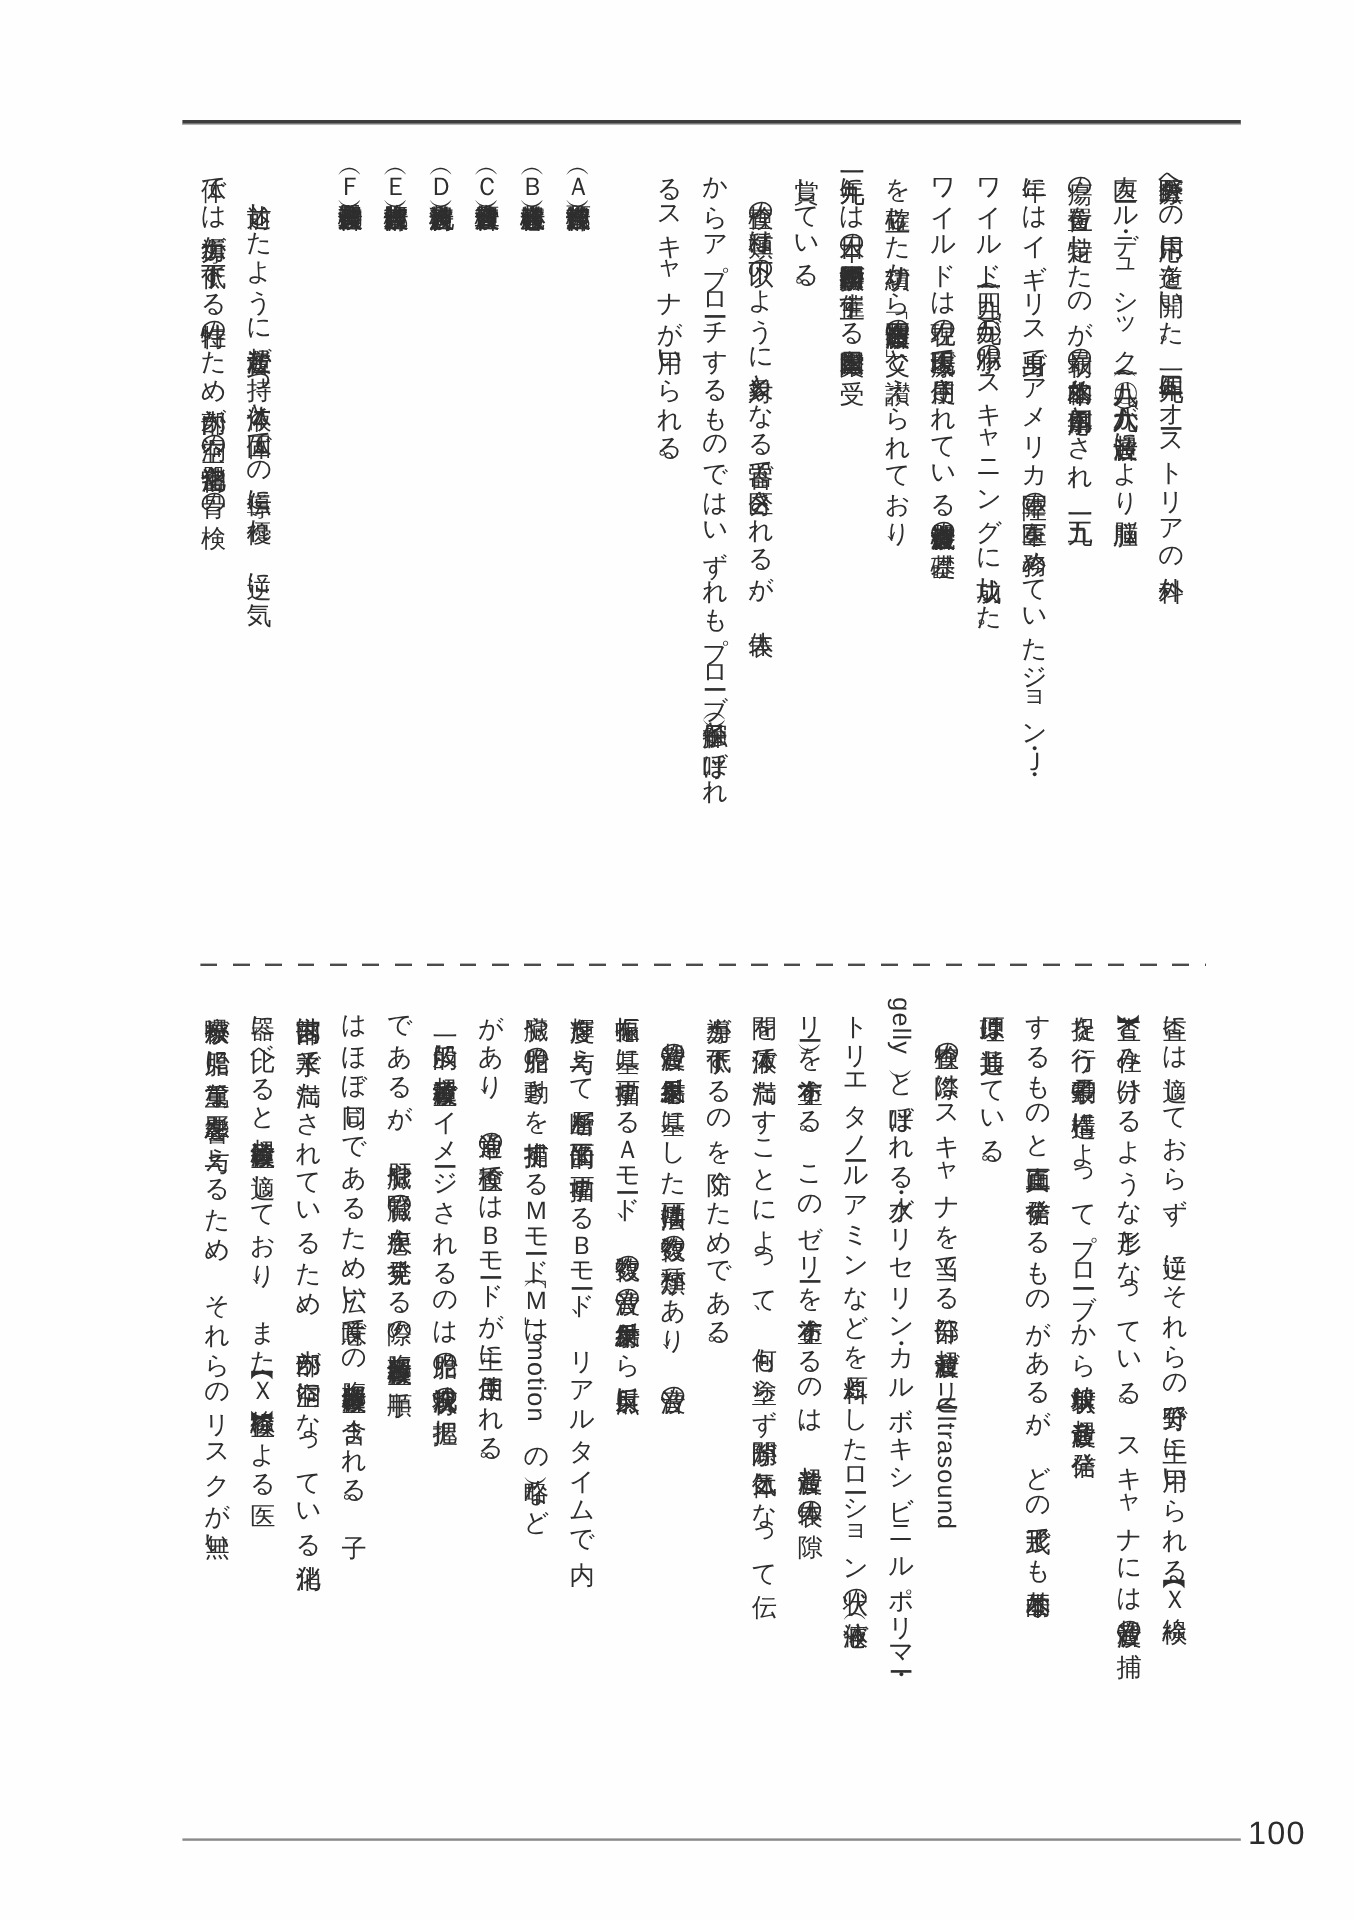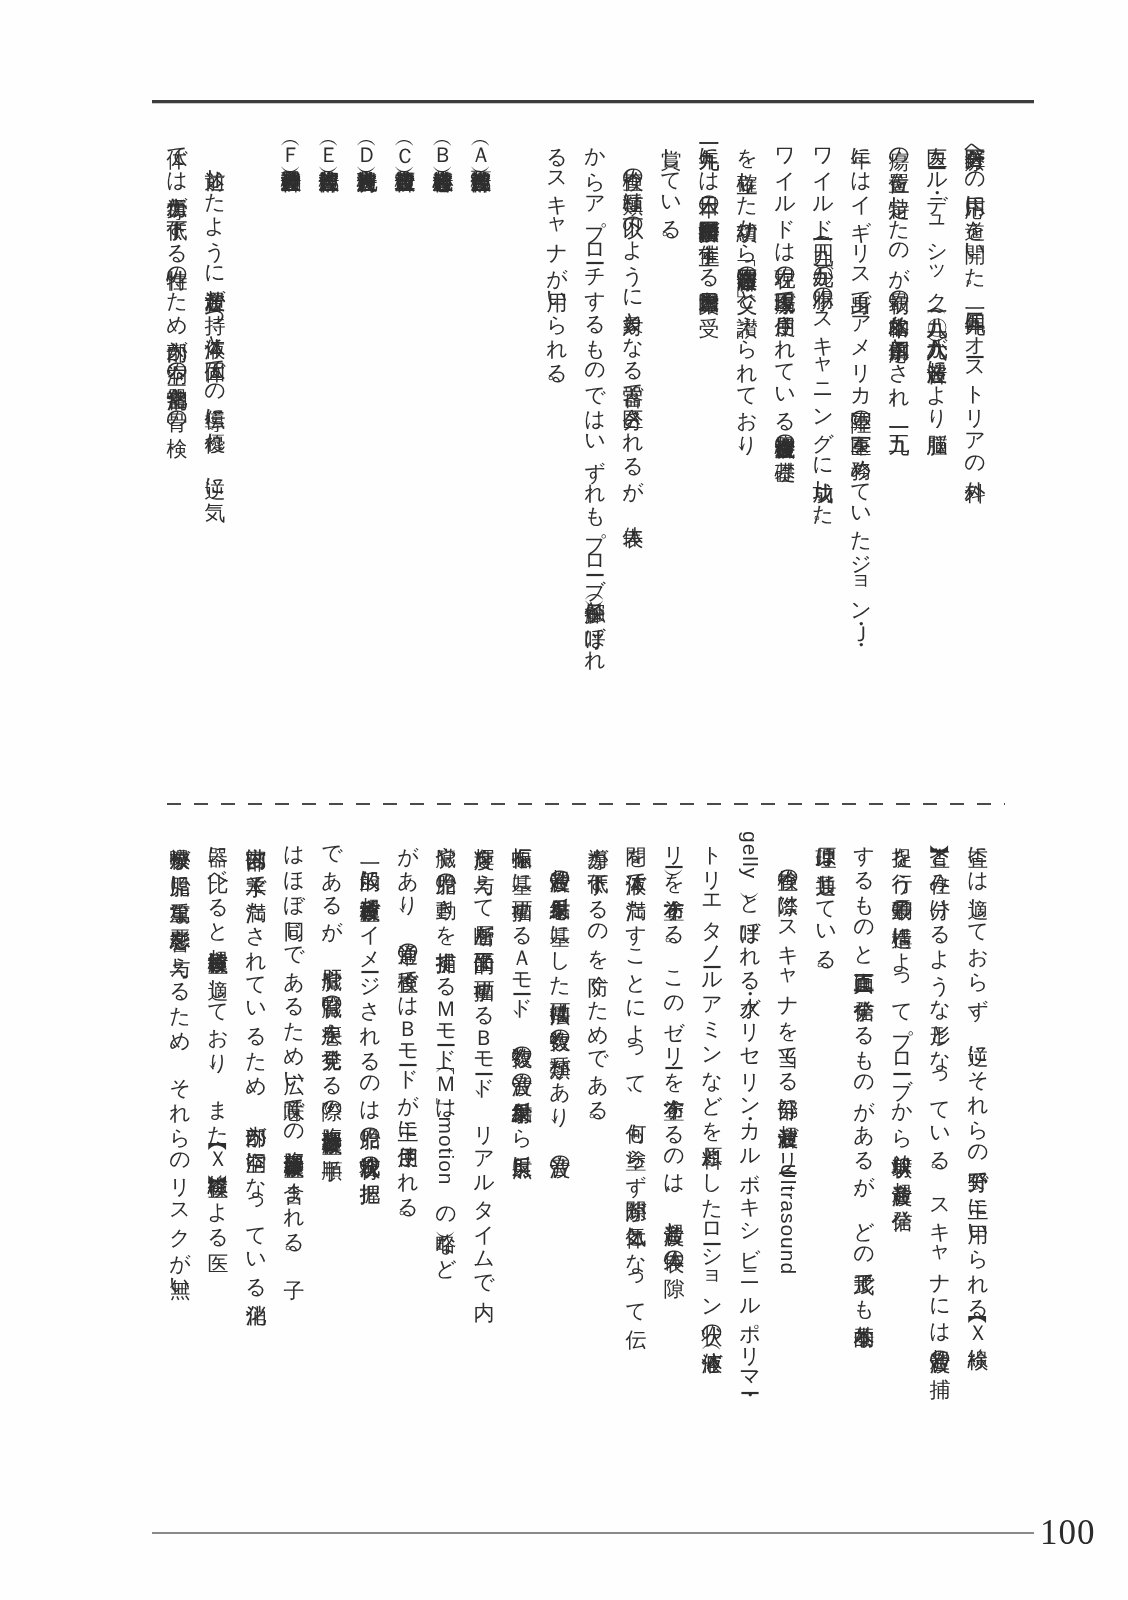--- a/index.html
+++ b/index.html
@@ -67,22 +67,22 @@
     min-width: 38px;
     white-space: pre;
   }
   .vline.blank {
     width: 38px;
   }
   .page-number {
     position: absolute;
     left: 1040px;
     top: 1513px;
-    font-family: Liberation Serif, serif;
-    font-size: 35px;
+    font-family: Liberation Sans, sans-serif;
+    font-size: 27px;
     color: #2b2b2b;
     letter-spacing: 1px;
   }
 </style>
 </head>
 <body>
 
 <div class="page">
   <div class="rule-top"></div>
 

